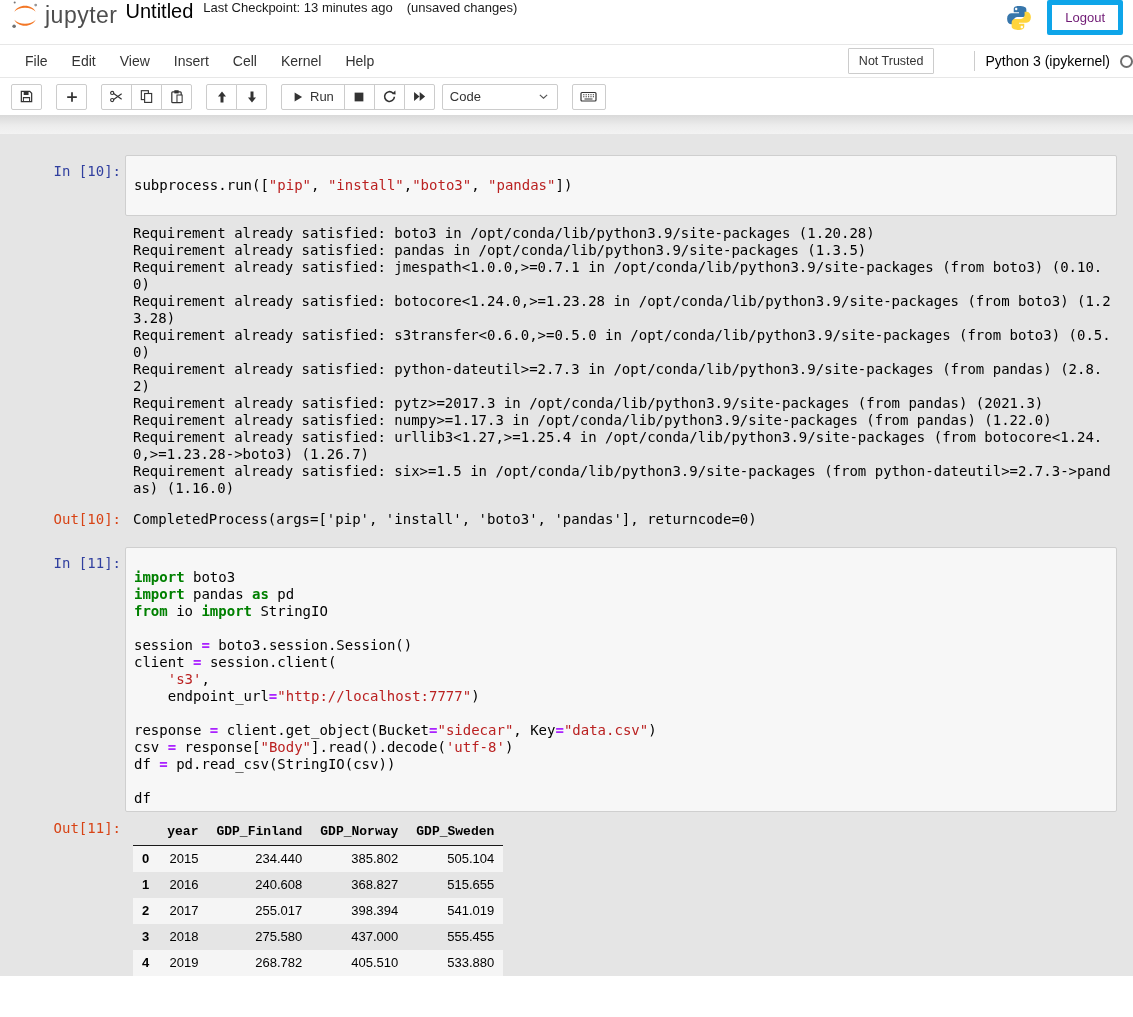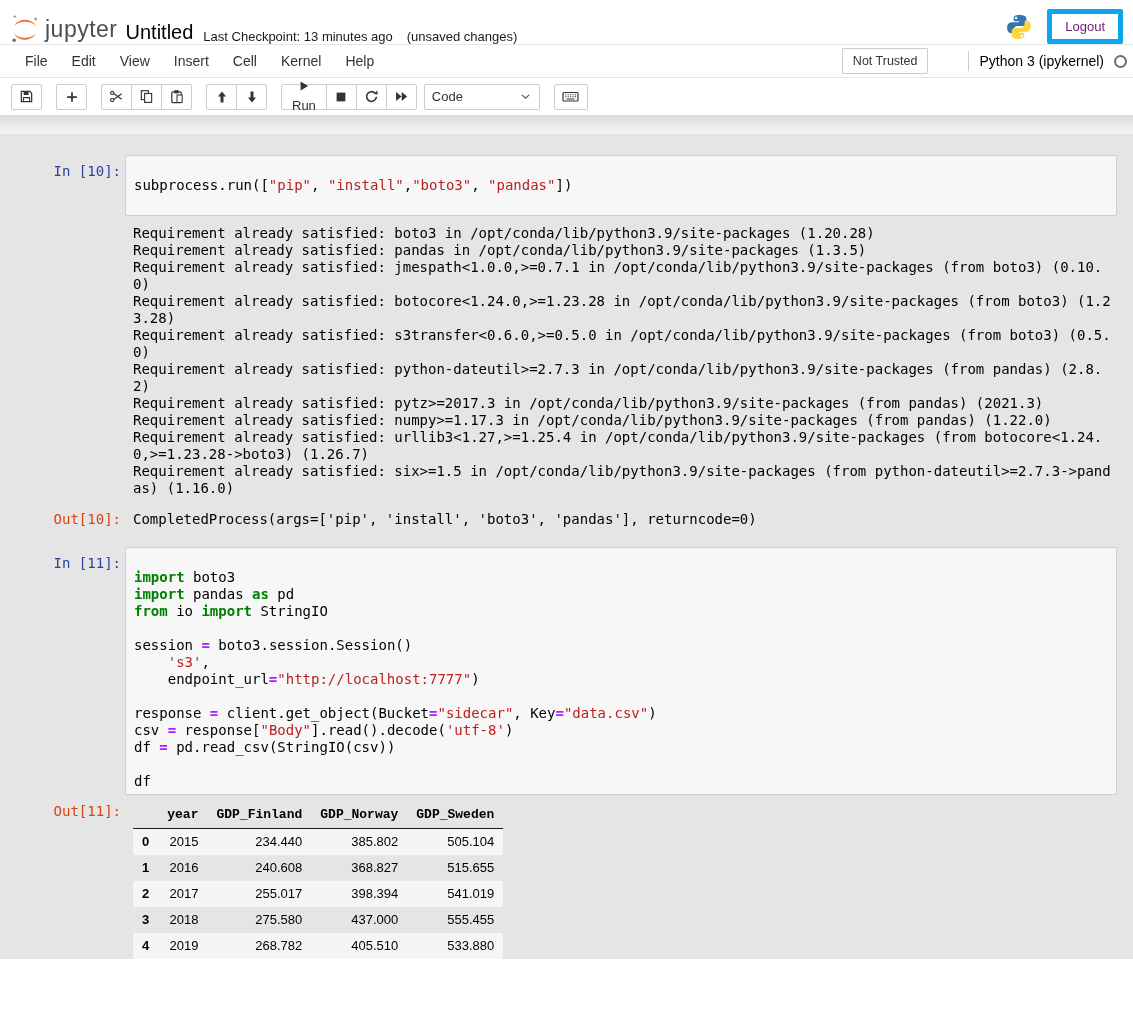--- a/index.html
+++ b/index.html
@@ -2,41 +2,41 @@
 <html><head>
 <meta charset="utf-8">
 <style>
   * { box-sizing: border-box; }
   html,body { margin:0; padding:0; }
   body {
     width:1133px; height:1017px; overflow:hidden;
     background:#fff; font-family:"Liberation Sans", sans-serif; color:#000;
   }
   
-  .top-header { height:45px; display:flex; align-items:flex-end; padding:0 10px 0 8px; border-bottom:1px solid #e7e7e7; }
+  .top-header { height:45px; display:flex; align-items:flex-start; padding:0 10px 0 8px; border-bottom:1px solid #e7e7e7; }
   .logo { display:flex; align-items:center; cursor:pointer; }
   .logo-text { font-size:23px; color:#4e4e4e; margin-left:3px; letter-spacing:.5px; }
   .nb-title { font-size:20px; margin-left:8px; color:#000; cursor:text; }
   .checkpoint { font-size:13px; margin-left:10px; color:#1a1a1a; }
   .autosave { font-size:13px; margin-left:14px; color:#1a1a1a; }
   .header-right { margin-left:auto; display:flex; align-items:center; gap:14px; }
   .logout-btn { font-size:13px; color:#701a75; background:#fff; border:5px solid #0ea5e9; border-radius:2px; padding:5px 13px; cursor:pointer; }
   
   .menubar { height:33px; display:flex; align-items:center; padding-left:13px; border-bottom:1px solid #e7e7e7; font-size:14px; color:#333; }
   .menu-item { padding:0 12px; cursor:pointer; }
-  .menubar-right { margin-left:auto; display:flex; align-items:center; padding-right:6px; }
+  .menubar-right { margin-left:auto; display:flex; align-items:center; padding-right:0; }
   .not-trusted { border:1px solid #ccc; border-radius:1px; padding:5px 10px; font-size:12.5px; color:#333; cursor:pointer; margin-right:40px; }
   .kernel-sep { width:1px; height:20px; background:#ccc; margin-right:10px; }
   .kernel-name { font-size:14px; color:#000; margin-right:10px; }
   .kernel-circle { width:13px; height:13px; border:2px solid #6e6e6e; border-radius:50%; }
   
   .toolbar { height:37px; display:flex; align-items:center; padding-left:4px; gap:7px; }
   .btn-group { display:flex; }
   .tb-btn { min-width:31px; height:26px; border:1px solid #ccc; background:#fff; display:flex; align-items:center; justify-content:center; margin-left:-1px; cursor:pointer; padding:0; }
-  .btn-group .tb-btn:first-child { margin-left:7px; border-radius:2px 0 0 2px;flex-direction:column; }
+  .btn-group .tb-btn:first-child { margin-left:7px; border-radius:2px 0 0 2px; }
   .btn-group .tb-btn:last-child { border-radius:0 2px 2px 0; }
   .btn-group .tb-btn:only-child { border-radius:2px; }
   .run-btn { padding:0 10px; gap:6px; font-size:13px; color:#333; font-family:"Liberation Sans",sans-serif; }
   .cell-type { width:116px; height:26px; border:1px solid #ccc; border-radius:2px; background:#fff; display:flex; align-items:center; justify-content:space-between; padding:0 7px; font-size:13px; color:#333; cursor:pointer; }
   .kbd-btn { min-width:34px; border-radius:2px; }
   
   .band { height:19px; background:linear-gradient(to bottom,#d9d9d9,#ececec 55%,#f3f3f3); }
   
   .notebook { padding:21px 16px 0 7px; background:#e5e5e5; }
   .cell-row { display:flex; align-items:flex-start; }
@@ -267,20 +267,21 @@
 
   <div class="cell-row cell11-row">
     <div class="prompt in-prompt">In [11]:</div>
     <div class="input-box">
         <div class="cm-line">&nbsp;</div>
         <div class="cm-line"><span class="tok-kw">import</span><span class="tok-pl"> boto3</span></div>
         <div class="cm-line"><span class="tok-kw">import</span><span class="tok-pl"> pandas </span><span class="tok-kw">as</span><span class="tok-pl"> pd</span></div>
         <div class="cm-line"><span class="tok-kw">from</span><span class="tok-pl"> io </span><span class="tok-kw">import</span><span class="tok-pl"> StringIO</span></div>
         <div class="cm-line">&nbsp;</div>
         <div class="cm-line"><span class="tok-pl">session </span><span class="tok-op">=</span><span class="tok-pl"> boto3.session.Session()</span></div>
+        <div class="cm-line"><span class="tok-pl">client </span><span class="tok-op">=</span><span class="tok-pl"> session.client(</span></div>
         <div class="cm-line"><span class="tok-pl">    </span><span class="tok-str">'s3'</span><span class="tok-pl">,</span></div>
         <div class="cm-line"><span class="tok-pl">    endpoint_url</span><span class="tok-op">=</span><span class="tok-str">"http://localhost:7777"</span><span class="tok-pl">)</span></div>
         <div class="cm-line">&nbsp;</div>
         <div class="cm-line"><span class="tok-pl">response </span><span class="tok-op">=</span><span class="tok-pl"> client.get_object(Bucket</span><span class="tok-op">=</span><span class="tok-str">"sidecar"</span><span class="tok-pl">, Key</span><span class="tok-op">=</span><span class="tok-str">"data.csv"</span><span class="tok-pl">)</span></div>
         <div class="cm-line"><span class="tok-pl">csv </span><span class="tok-op">=</span><span class="tok-pl"> response[</span><span class="tok-str">"Body"</span><span class="tok-pl">].read().decode(</span><span class="tok-str">'utf-8'</span><span class="tok-pl">)</span></div>
         <div class="cm-line"><span class="tok-pl">df </span><span class="tok-op">=</span><span class="tok-pl"> pd.read_csv(StringIO(csv))</span></div>
         <div class="cm-line">&nbsp;</div>
         <div class="cm-line"><span class="tok-pl">df</span></div>
       </div>
   </div>

